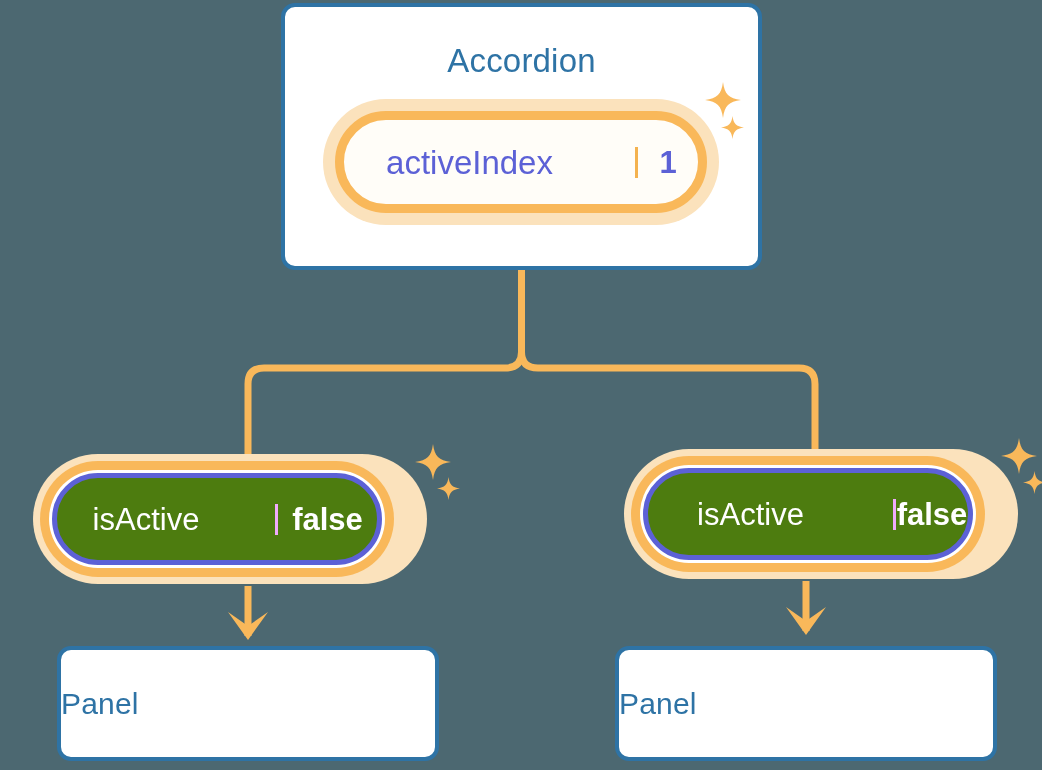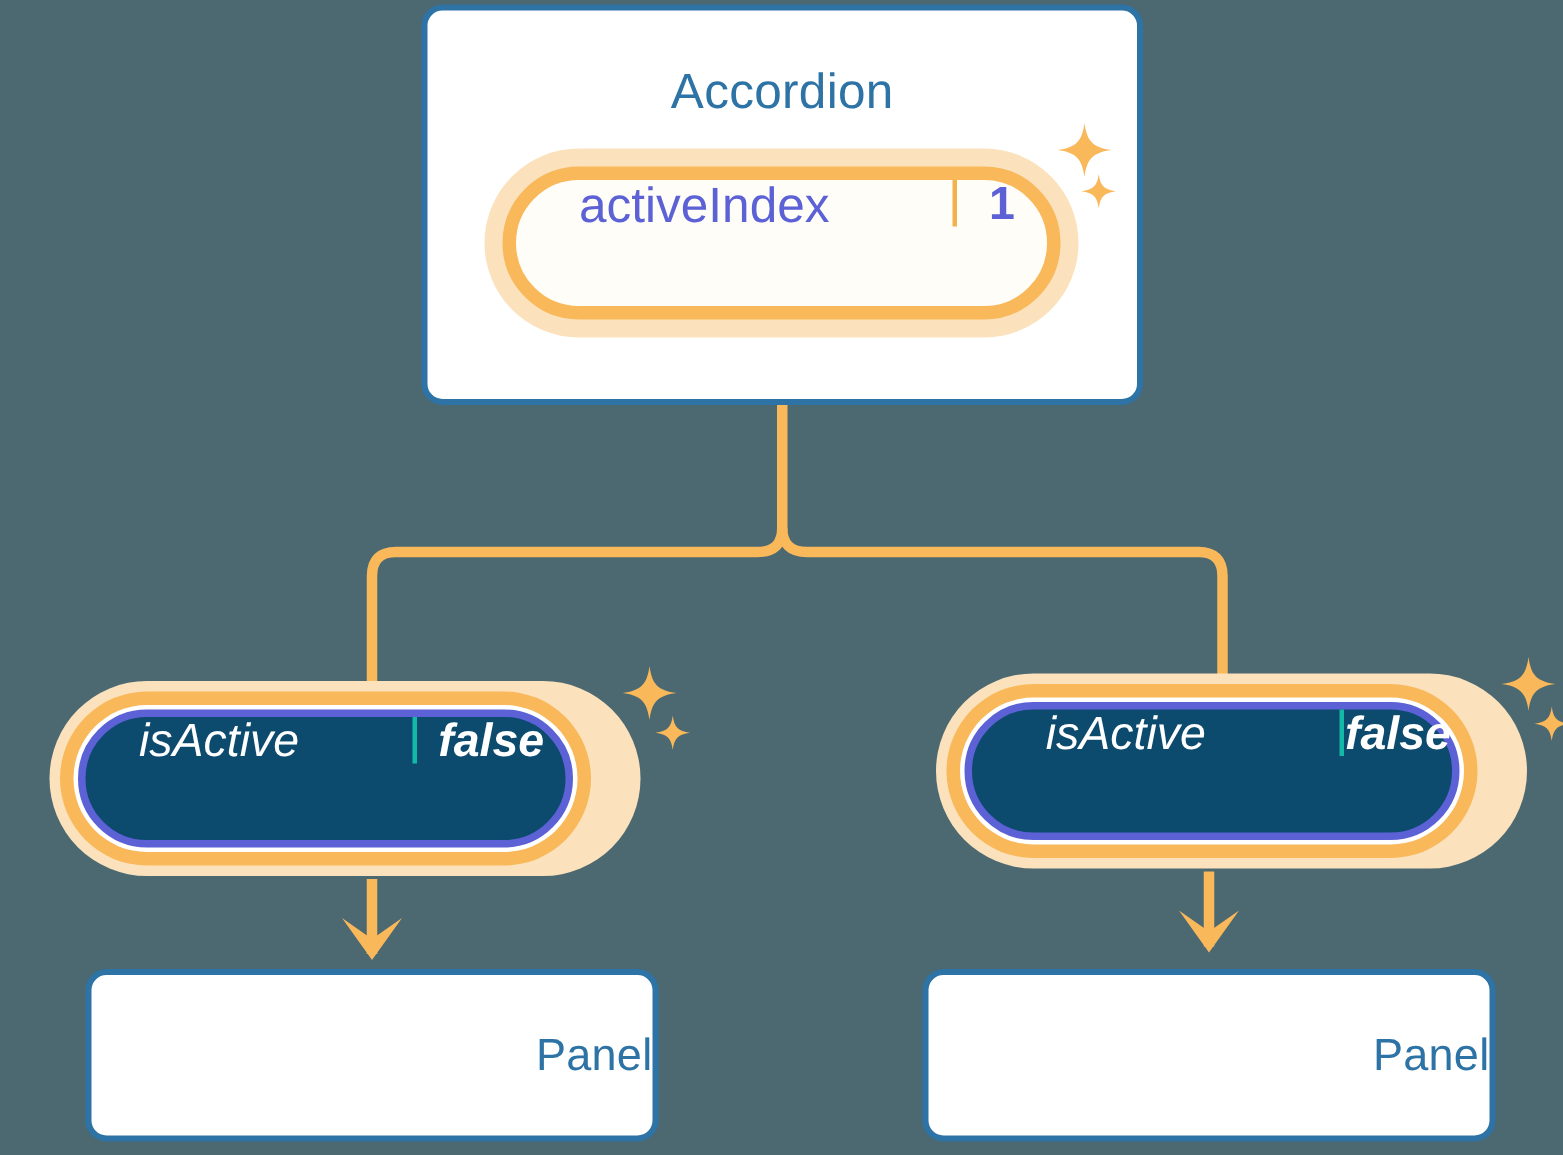--- a/index.html
+++ b/index.html
@@ -56,32 +56,32 @@
   #accordion-card .card-title {
     margin-top: 37px;
   }
 
   .panel-card {
     width: 382px;
     height: 115px;
     top: 646px;
     display: flex;
     align-items: center;
-    justify-content: flex-end;
+    justify-content: flex-start;
   }
   #panel-card-left  { left: 42px;  }
   #panel-card-right { left: 600px; }
   .panel-card .card-title { font-size: 30px; }
 
   
   .pill {
     position: absolute;
     box-sizing: border-box;
     display: flex;
-    align-items: flex-start;
+    align-items: center;
     border-radius: 999px;
     gap: 40px;
   }
 
   
   .pill-halo {
     position: absolute;
     border-radius: 999px;
     background: #FBE2BC;
   }
@@ -105,28 +105,27 @@
   #pill-active-index .pill-val {
     color: #5C61D6;
   }
   #pill-active-index .pill-key { flex: 0 0 251px; }
   #pill-active-index .pill-val { flex: 1 1 auto; border-left: 3px solid #F4B24F; }
 
   
   .pill-state {
     width: 330px;
     height: 92px;
-    background: #0c4a6e;
+    background: #4d7c0f;
     border: 5px solid #5C61D6;
     box-shadow: 0 0 0 3px #FFFFFF, 0 0 0 12px #F9B85A;
-    font-style: italic;
   }
   .pill-state .pill-key,
   .pill-state .pill-val { color: #FFFFFF; }
-  .pill-state .pill-val { border-left: 3px solid #14b8a6; }
+  .pill-state .pill-val { border-left: 3px solid #f0abfc; }
 
   #pill-is-active-left        { left: 37px;  top: 473px; }
   #pill-is-active-left-halo   { left: 18px;  top: 454px; width: 394px; height: 130px; }
   #pill-is-active-left .pill-key { flex: 0 0 178px; }
   #pill-is-active-left .pill-val { flex: 1 1 auto; }
 
   #pill-is-active-right       { left: 628px; top: 468px; }
   #pill-is-active-right-halo  { left: 609px; top: 449px; width: 394px; height: 130px; }
   #pill-is-active-right .pill-key { flex: 0 0 205px; }
   #pill-is-active-right .pill-val { flex: 1 1 auto; }

